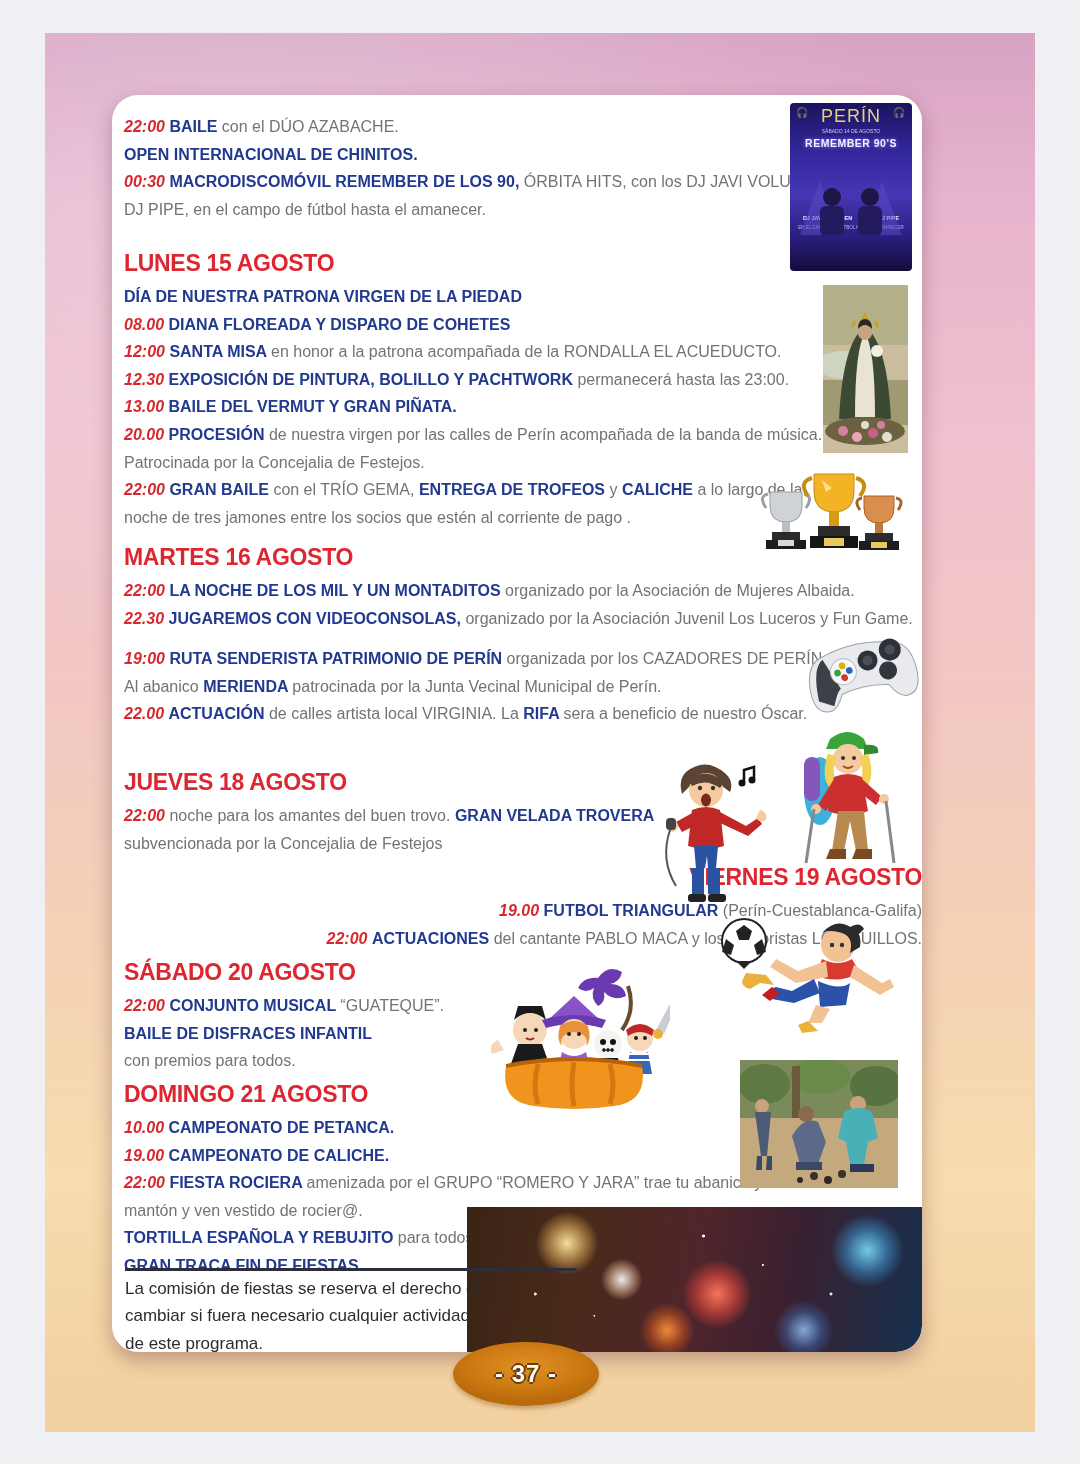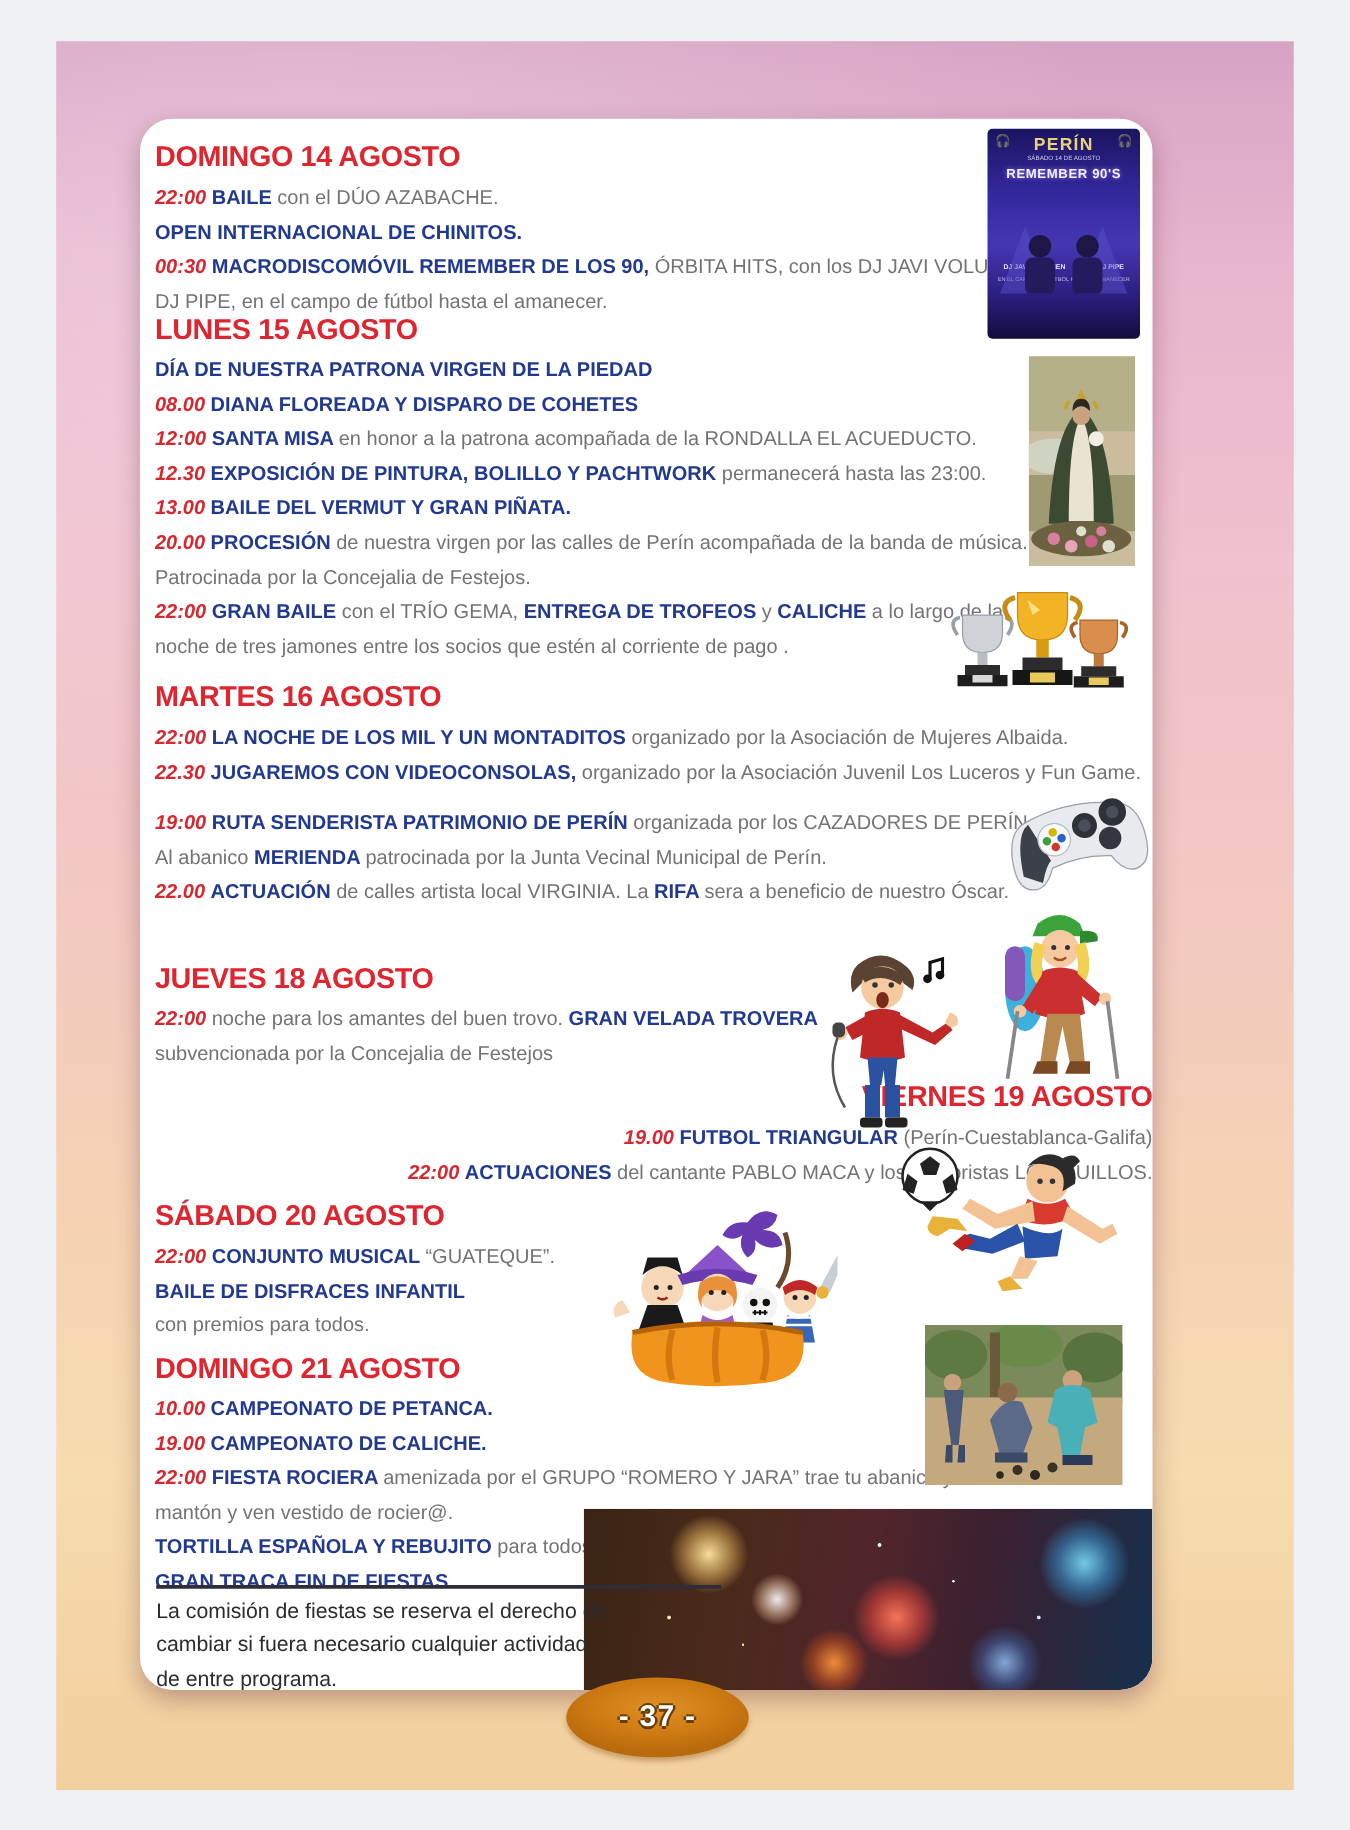--- a/index.html
+++ b/index.html
@@ -19,21 +19,21 @@
   .seg-title{color:#21398f;font-weight:bold;}
   .seg-text{color:#737373;}
   .divider{position:absolute;left:13px;top:1173px;width:452px;height:3px;background:#2e2e3a;}
   .note{position:absolute;left:13px;top:1180px;width:460px;}
   .note div{font-size:17px;line-height:27.4px;color:#2c2c2e;}
   .img{position:absolute;}
   .poster{left:678px;top:8px;width:122px;height:168px;border-radius:4px;overflow:hidden;
     background:linear-gradient(180deg,#1b1460 0%,#33279c 30%,#4636b4 55%,#2a1e7e 80%,#120c3c 100%);
     color:#fff;text-align:center;}
   .poster .ph{display:flex;justify-content:space-between;padding:4px 6px 0 6px;font-size:10px;}
-  .poster .ptitle{font-size:14px;font-weight:700;color:#e8d27a;letter-spacing:1px;margin-top:-12px;}
+  .poster .ptitle{font-size:18px;font-weight:400;color:#e8d27a;letter-spacing:1px;margin-top:-12px;}
   .poster .psub{font-size:5px;color:#cfcaf0;margin-top:1px;}
   .poster .phead{font-size:10.5px;font-weight:800;color:#f3f0ff;letter-spacing:.5px;margin-top:3px;
     text-shadow:0 0 4px #8f7bff;}
   .poster .pdjs{display:flex;justify-content:space-around;font-size:5.5px;color:#e8e4ff;margin-top:66px;font-weight:bold;}
   .poster .pfoot{font-size:4.5px;color:#bdb6ea;margin-top:4px;}
   .badge{position:absolute;left:453px;top:1342px;width:146px;height:64px;border-radius:50%;
     background:radial-gradient(60% 55% at 50% 38%,#e09126 0%,#cd7a12 60%,#b96a0c 100%);
     display:flex;align-items:center;justify-content:center;box-shadow:0 3px 4px rgba(120,70,10,.35);}
   .badge span{font-size:24px;font-weight:800;color:#fdfdfb;letter-spacing:1px;
     text-shadow:-2px 0 0 #6b3d05,2px 0 0 #6b3d05,0 -2px 0 #6b3d05,0 2px 0 #6b3d05;}
@@ -54,21 +54,20 @@
 </style>
 </head>
 <body>
 
 <div class="stage">
   <div class="photo-bg"></div>
 
   <div class="card">
     <div id="schedule">
         <div class="sec" style="top: 18px;">
-          <h2>DOMINGO 14 AGOSTO</h2>
           <div class="line"><span class="seg-time">22:00 </span><span class="seg-title">BAILE </span><span class="seg-text">con el DÚO AZABACHE.</span></div>
           <div class="line"><span class="seg-title">OPEN INTERNACIONAL DE CHINITOS.</span></div>
           <div class="line"><span class="seg-time">00:30 </span><span class="seg-title">MACRODISCOMÓVIL REMEMBER DE LOS 90, </span><span class="seg-text">ÓRBITA HITS, con los DJ JAVI VOLUMEN y</span></div>
           <div class="line"><span class="seg-text">DJ PIPE, en el campo de fútbol hasta el amanecer.</span></div>
         </div>
         <div class="sec" style="top: 156px;">
           <h2>LUNES 15 AGOSTO</h2>
           <div class="line"><span class="seg-title">DÍA DE NUESTRA PATRONA VIRGEN DE LA PIEDAD</span></div>
           <div class="line"><span class="seg-time">08.00 </span><span class="seg-title">DIANA FLOREADA Y DISPARO DE COHETES</span></div>
           <div class="line"><span class="seg-time">12:00 </span><span class="seg-title">SANTA MISA </span><span class="seg-text">en honor a la patrona acompañada de la RONDALLA EL ACUEDUCTO.</span></div>
@@ -325,20 +324,20 @@
       <circle cx="102" cy="114" r="4" fill="#3a3228"></circle>
         <circle cx="60" cy="120" r="3" fill="#2e2820"></circle>
     </svg>
 
     <div class="img fireworks"></div>
 
     <div class="divider"></div>
     <div class="note" id="note">
         <div>La comisión de fiestas se reserva el derecho de</div>
         <div>cambiar si fuera necesario cualquier actividad</div>
-        <div>de entre programa.</div>
+        <div>de este programa.</div>
       </div>
   </div>
 
   <div class="badge">
     <span>- 37 -</span>
   </div>
 </div>
 
 </body></html>

